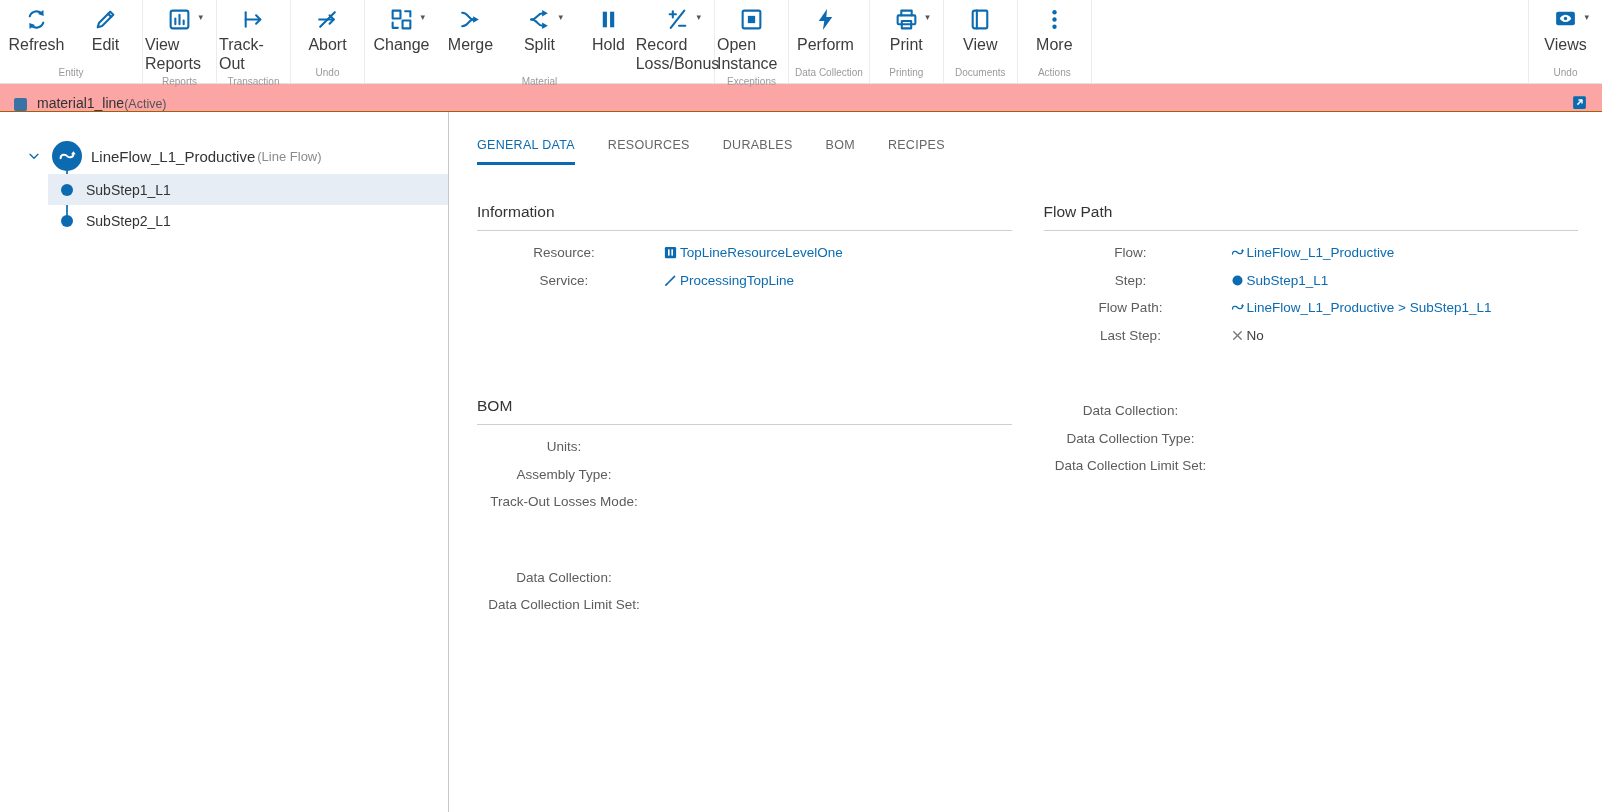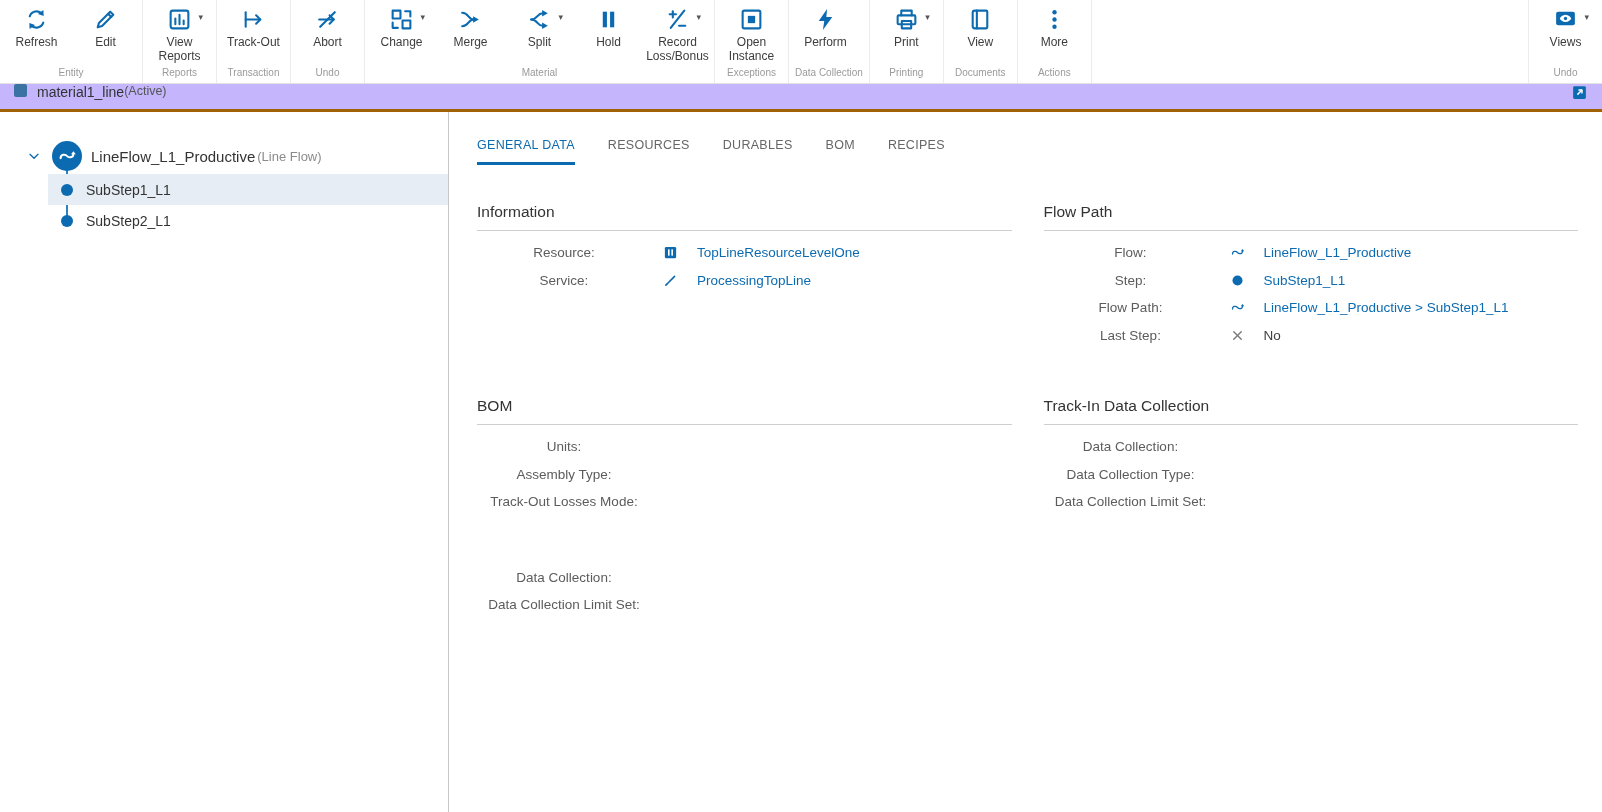--- a/index.html
+++ b/index.html
@@ -9,26 +9,26 @@
 
   
   .toolbar{display:flex;align-items:stretch;height:84px;border-bottom:1px solid #e2e2e2;background:#fff}
   .tb-group{display:flex;flex-direction:column;border-right:1px solid #ececec;padding:0 2px}
   .tb-group.page{border-right:none;border-left:1px solid #ececec}
   .tb-items{display:flex;flex:1}
   .tb-item{width:69px;display:flex;flex-direction:column;align-items:center;padding-top:7px;cursor:pointer;gap:3px}
   .tb-icon{position:relative;width:25px;height:25px}
   .tb-icon svg{width:100%;height:100%;display:block}
   .tb-caret{position:absolute;right:-11px;top:6px;font-size:9px;color:#555;line-height:1}
-  .tb-label{font-size:12px;color:#3d3d3d;text-align:center;line-height:1.2}
+  .tb-label{font-size:16px;color:#3d3d3d;text-align:left;line-height:1.2}
   .tb-group-label{font-size:10px;color:#9a9a9a;text-align:center;padding:3px 4px 5px;white-space:nowrap}
   .tb-spacer{flex:1}
 
   
-  .entity-bar{height:28px;display:flex;align-items:flex-start;background:#c4b5fd;border-bottom:3px solid #a16207;padding:0 14px}
+  .entity-bar{height:28px;display:flex;align-items:flex-end;background:#fca5a5;border-bottom:1px solid #a16207;padding:0 14px}
   .entity-square{width:13px;height:13px;border-radius:2px;background:#3b72a4;margin-right:10px;flex-shrink:0}
   .entity-title{font-size:14px;color:#333}
   .entity-status{font-size:12.5px;color:#555;}
   .entity-action{margin-left:auto;width:17px;height:17px;cursor:pointer}
   .entity-action svg{width:100%;height:100%;display:block}
 
   
   .page-body{display:flex;height:700px}
   .tree-panel{width:449px;border-right:1px solid #c9c9c9;padding-top:26px;position:relative;flex-shrink:0}
   .tree-connector{position:absolute;left:66px;top:58px;width:2px;height:50px;background:var(--accent);opacity:.85}
@@ -46,21 +46,21 @@
 
   .main-panel{flex:1;padding:26px 24px 0 28px;overflow:hidden}
   .tabs{display:flex;gap:33px;margin-bottom:38px}
   .tab{font-size:12.5px;letter-spacing:.3px;color:#666;padding-bottom:10px;cursor:pointer;border-bottom:3px solid transparent}
   .tab.active{color:var(--accent);border-bottom-color:var(--accent)}
 
   .sections{display:grid;grid-template-columns:1fr 1fr;column-gap:32px;row-gap:48px;align-items:start}
   .section-title{font-size:15.5px;color:#333;padding-bottom:9px;border-bottom:1px solid #cfcfcf;margin-bottom:8px}
   .field-row{display:flex;align-items:center;min-height:27.5px}
   .field-label{width:186px;flex-shrink:0;text-align:center;padding-right:12px;font-size:13.5px;color:#5c5c5c}
-  .field-value{display:flex;align-items:center;gap:19px;font-size:13.5px;color:#3f3f3f}
+  .field-value{display:flex;align-items:center;gap:2px;font-size:13.5px;color:#3f3f3f}
   .field-value.link{color:var(--accent);cursor:pointer}
   .fld-icon{width:15px;height:15px;flex-shrink:0}
   .fld-icon svg{width:100%;height:100%;display:block}
 </style>
 </head>
 <body>
 
 <div class="app">
 
   <div class="toolbar">
@@ -433,21 +433,20 @@
               </span>
             </div>
             <div class="field-row">
               <span class="field-label">Track-Out Losses Mode:</span>
               <span class="field-value">
                 <span></span>
               </span>
             </div>
           </div>
           <div class="section-cell">
-            <div class="section-title">Track-In Data Collection</div>
             <div class="field-row">
               <span class="field-label">Data Collection:</span>
               <span class="field-value">
                 <span></span>
               </span>
             </div>
             <div class="field-row">
               <span class="field-label">Data Collection Type:</span>
               <span class="field-value">
                 <span></span>

